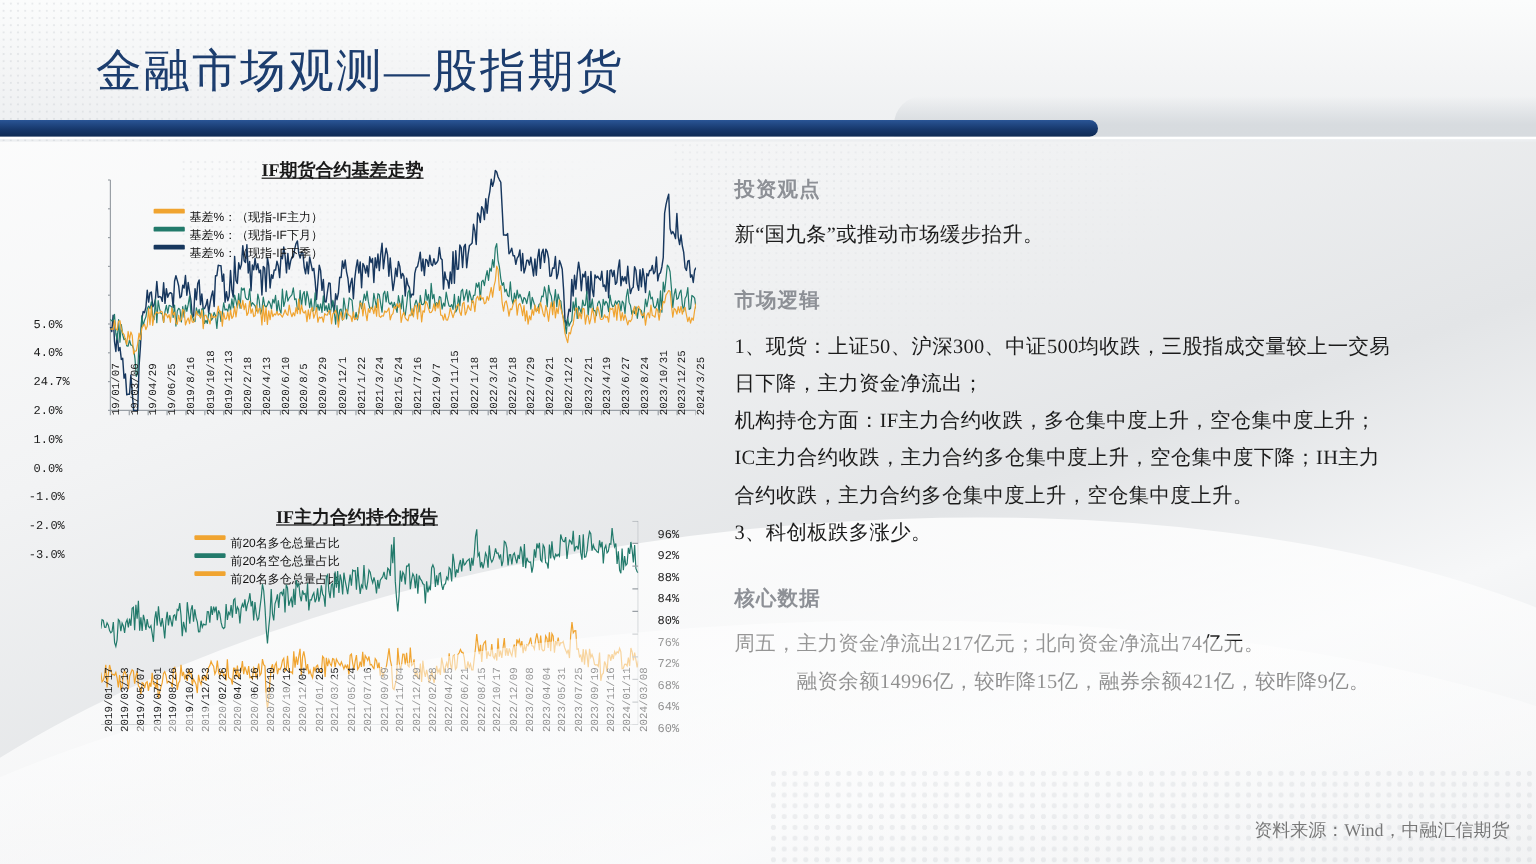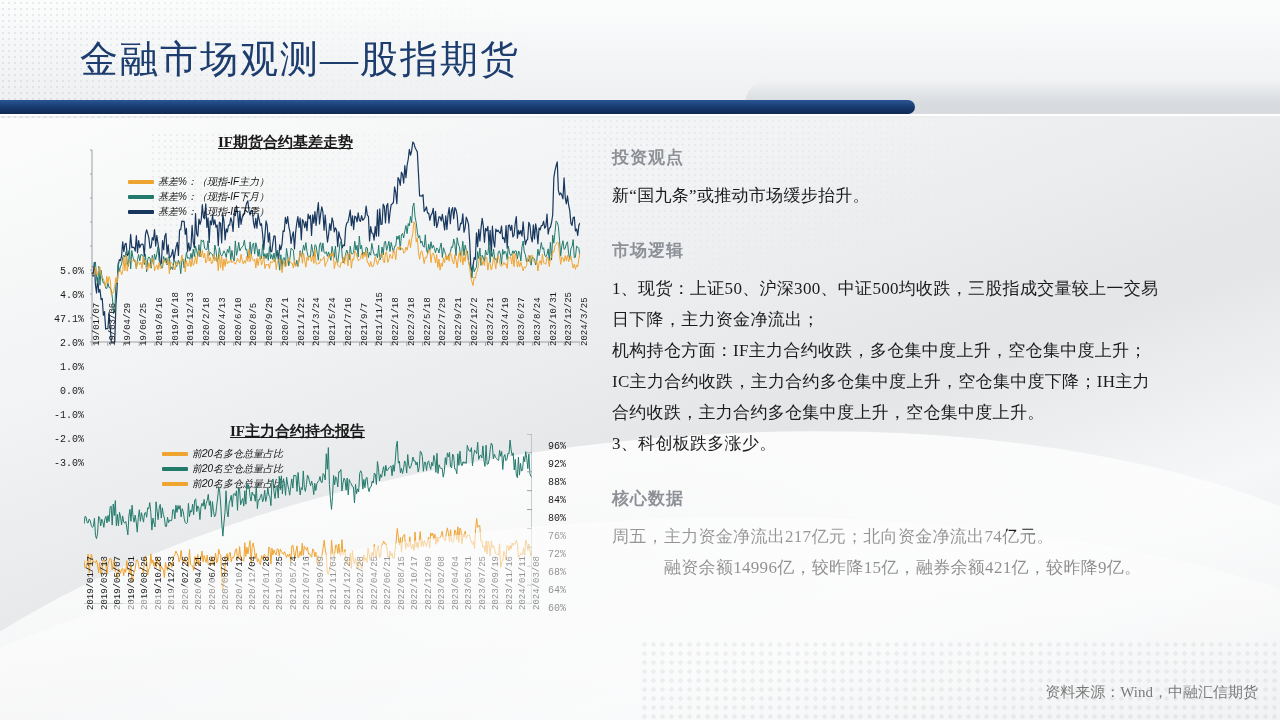--- a/index.html
+++ b/index.html
@@ -93,38 +93,37 @@
   .chart-title {
     position: absolute;
     font-weight: bold;
     color: #1a1a1a;
     text-decoration: underline;
     white-space: nowrap;
     font-family: "Liberation Serif", "DejaVu Serif", serif;
   }
   .legend { position: absolute; }
   .legend-row {
-    display: flex; align-items: center;
+    display: flex; align-items: flex-start;
     height: 15px;
     font-size: 10px;
     color: #111;
     white-space: nowrap;
     font-family: "Liberation Sans", sans-serif;
-    font-style: italic;
   }
   .legend-swatch { width: 26px; height: 4px; margin-right: 4px; flex: none; border-radius: 1px; }
 
   .axis-label {
     position: absolute;
     font-family: "Liberation Mono", "DejaVu Sans Mono", monospace;
     font-size: 10px;
     color: #1a1a1a;
     white-space: nowrap;
   }
-  .ylab { text-align: right; }
+  .ylab { }
 
   .xlab-rot {
     position: absolute;
     font-family: "Liberation Mono", "DejaVu Sans Mono", monospace;
     font-size: 9px;
     color: #1a1a1a;
     white-space: nowrap;
     transform-origin: left top;
     transform: rotate(-90deg);
   }
@@ -177,21 +176,21 @@
   <div id="header-rule-shadow"></div>
   <div id="header-rule"></div>
   <div id="header-underline"></div>
 
   <div class="chart-box" id="chart1" style="left:18px; top:130px; width:560px; height:290px;">
 
     <div class="chart-title" style="left:200px; top:3px; font-size:15px;">IF期货合约基差走势</div>
 
     <div class="axis-label ylab" style="left:10px; top:136px; width:56px;">5.0%</div>
     <div class="axis-label ylab" style="left:10px; top:160px; width:56px;">4.0%</div>
-    <div class="axis-label ylab" style="left:10px; top:184px; width:56px;">47.1%</div>
+    <div class="axis-label ylab" style="left:10px; top:184px; width:56px;">24.7%</div>
     <div class="axis-label ylab" style="left:10px; top:208px; width:56px;">2.0%</div>
     <div class="axis-label ylab" style="left:10px; top:232px; width:56px;">1.0%</div>
     <div class="axis-label ylab" style="left:10px; top:256px; width:56px;">0.0%</div>
     <div class="axis-label ylab" style="left:6px;  top:280px; width:60px;">-1.0%</div>
     <div class="axis-label ylab" style="left:6px;  top:304px; width:60px;">-2.0%</div>
     <div class="axis-label ylab" style="left:6px;  top:328px; width:60px;">-3.0%</div>
 
     <div class="plot" id="c1-plot" style="left:72px; top:10px; width:490px; height:330px;">
       <svg id="c1-svg" width="490" height="330" viewBox="0 0 490 330">
           <path d="M2 10 L2 202" stroke="#9aa0a6" stroke-width="1" fill="none"></path>

